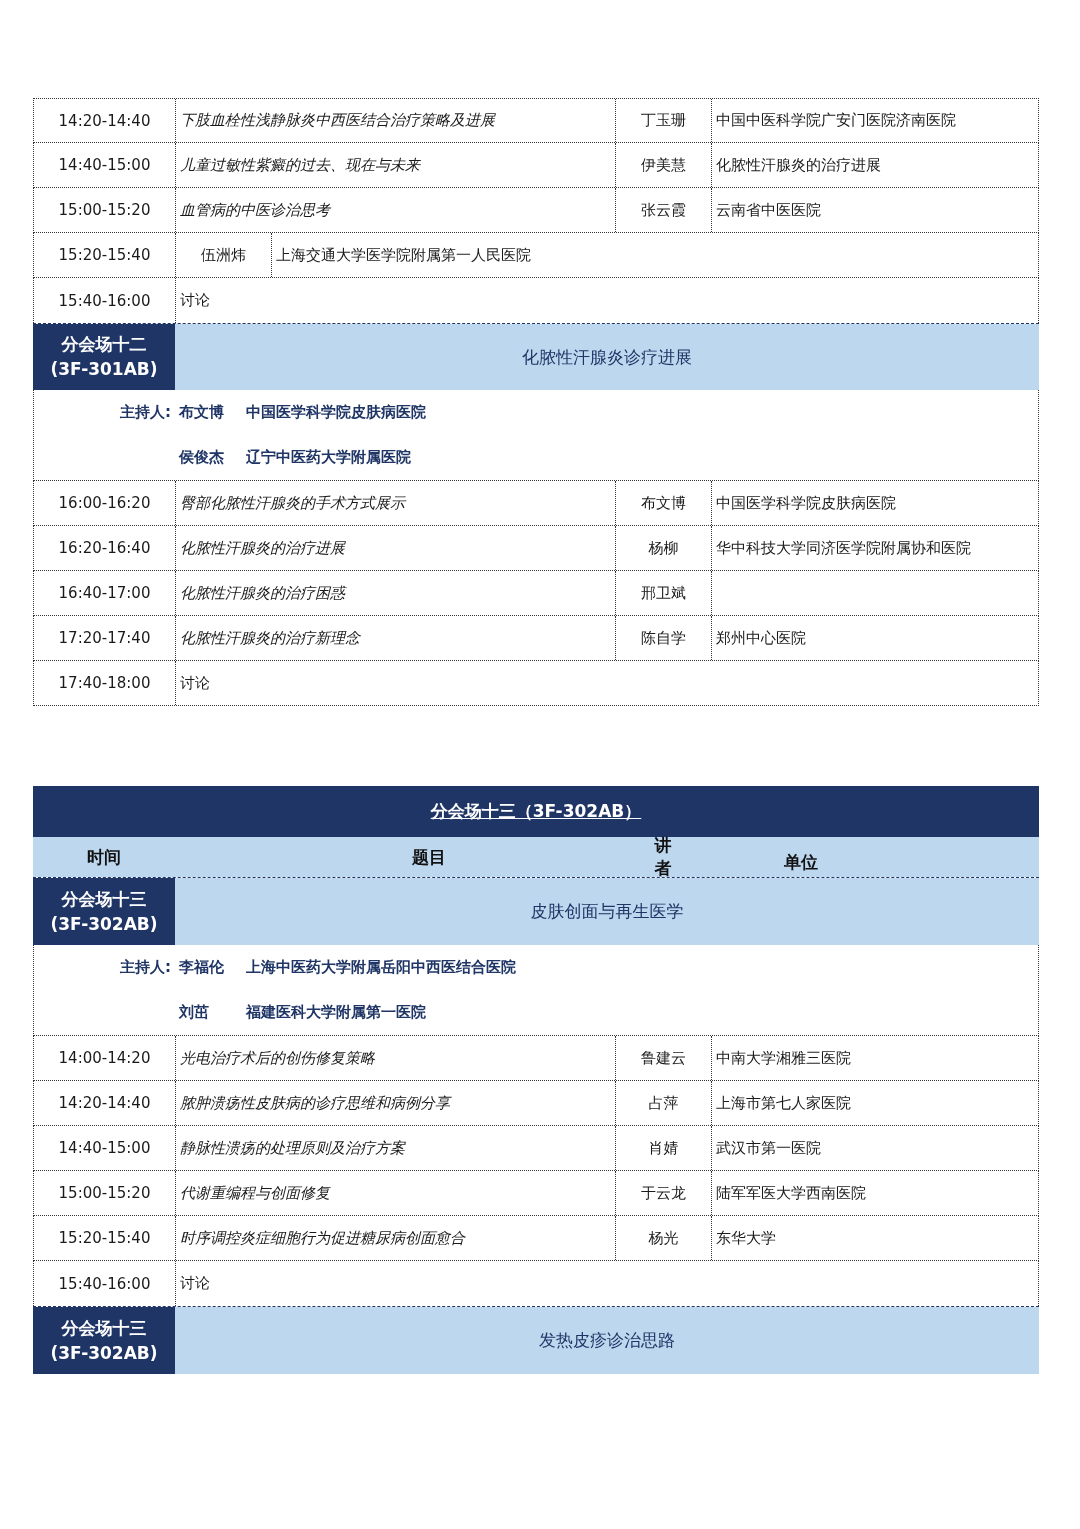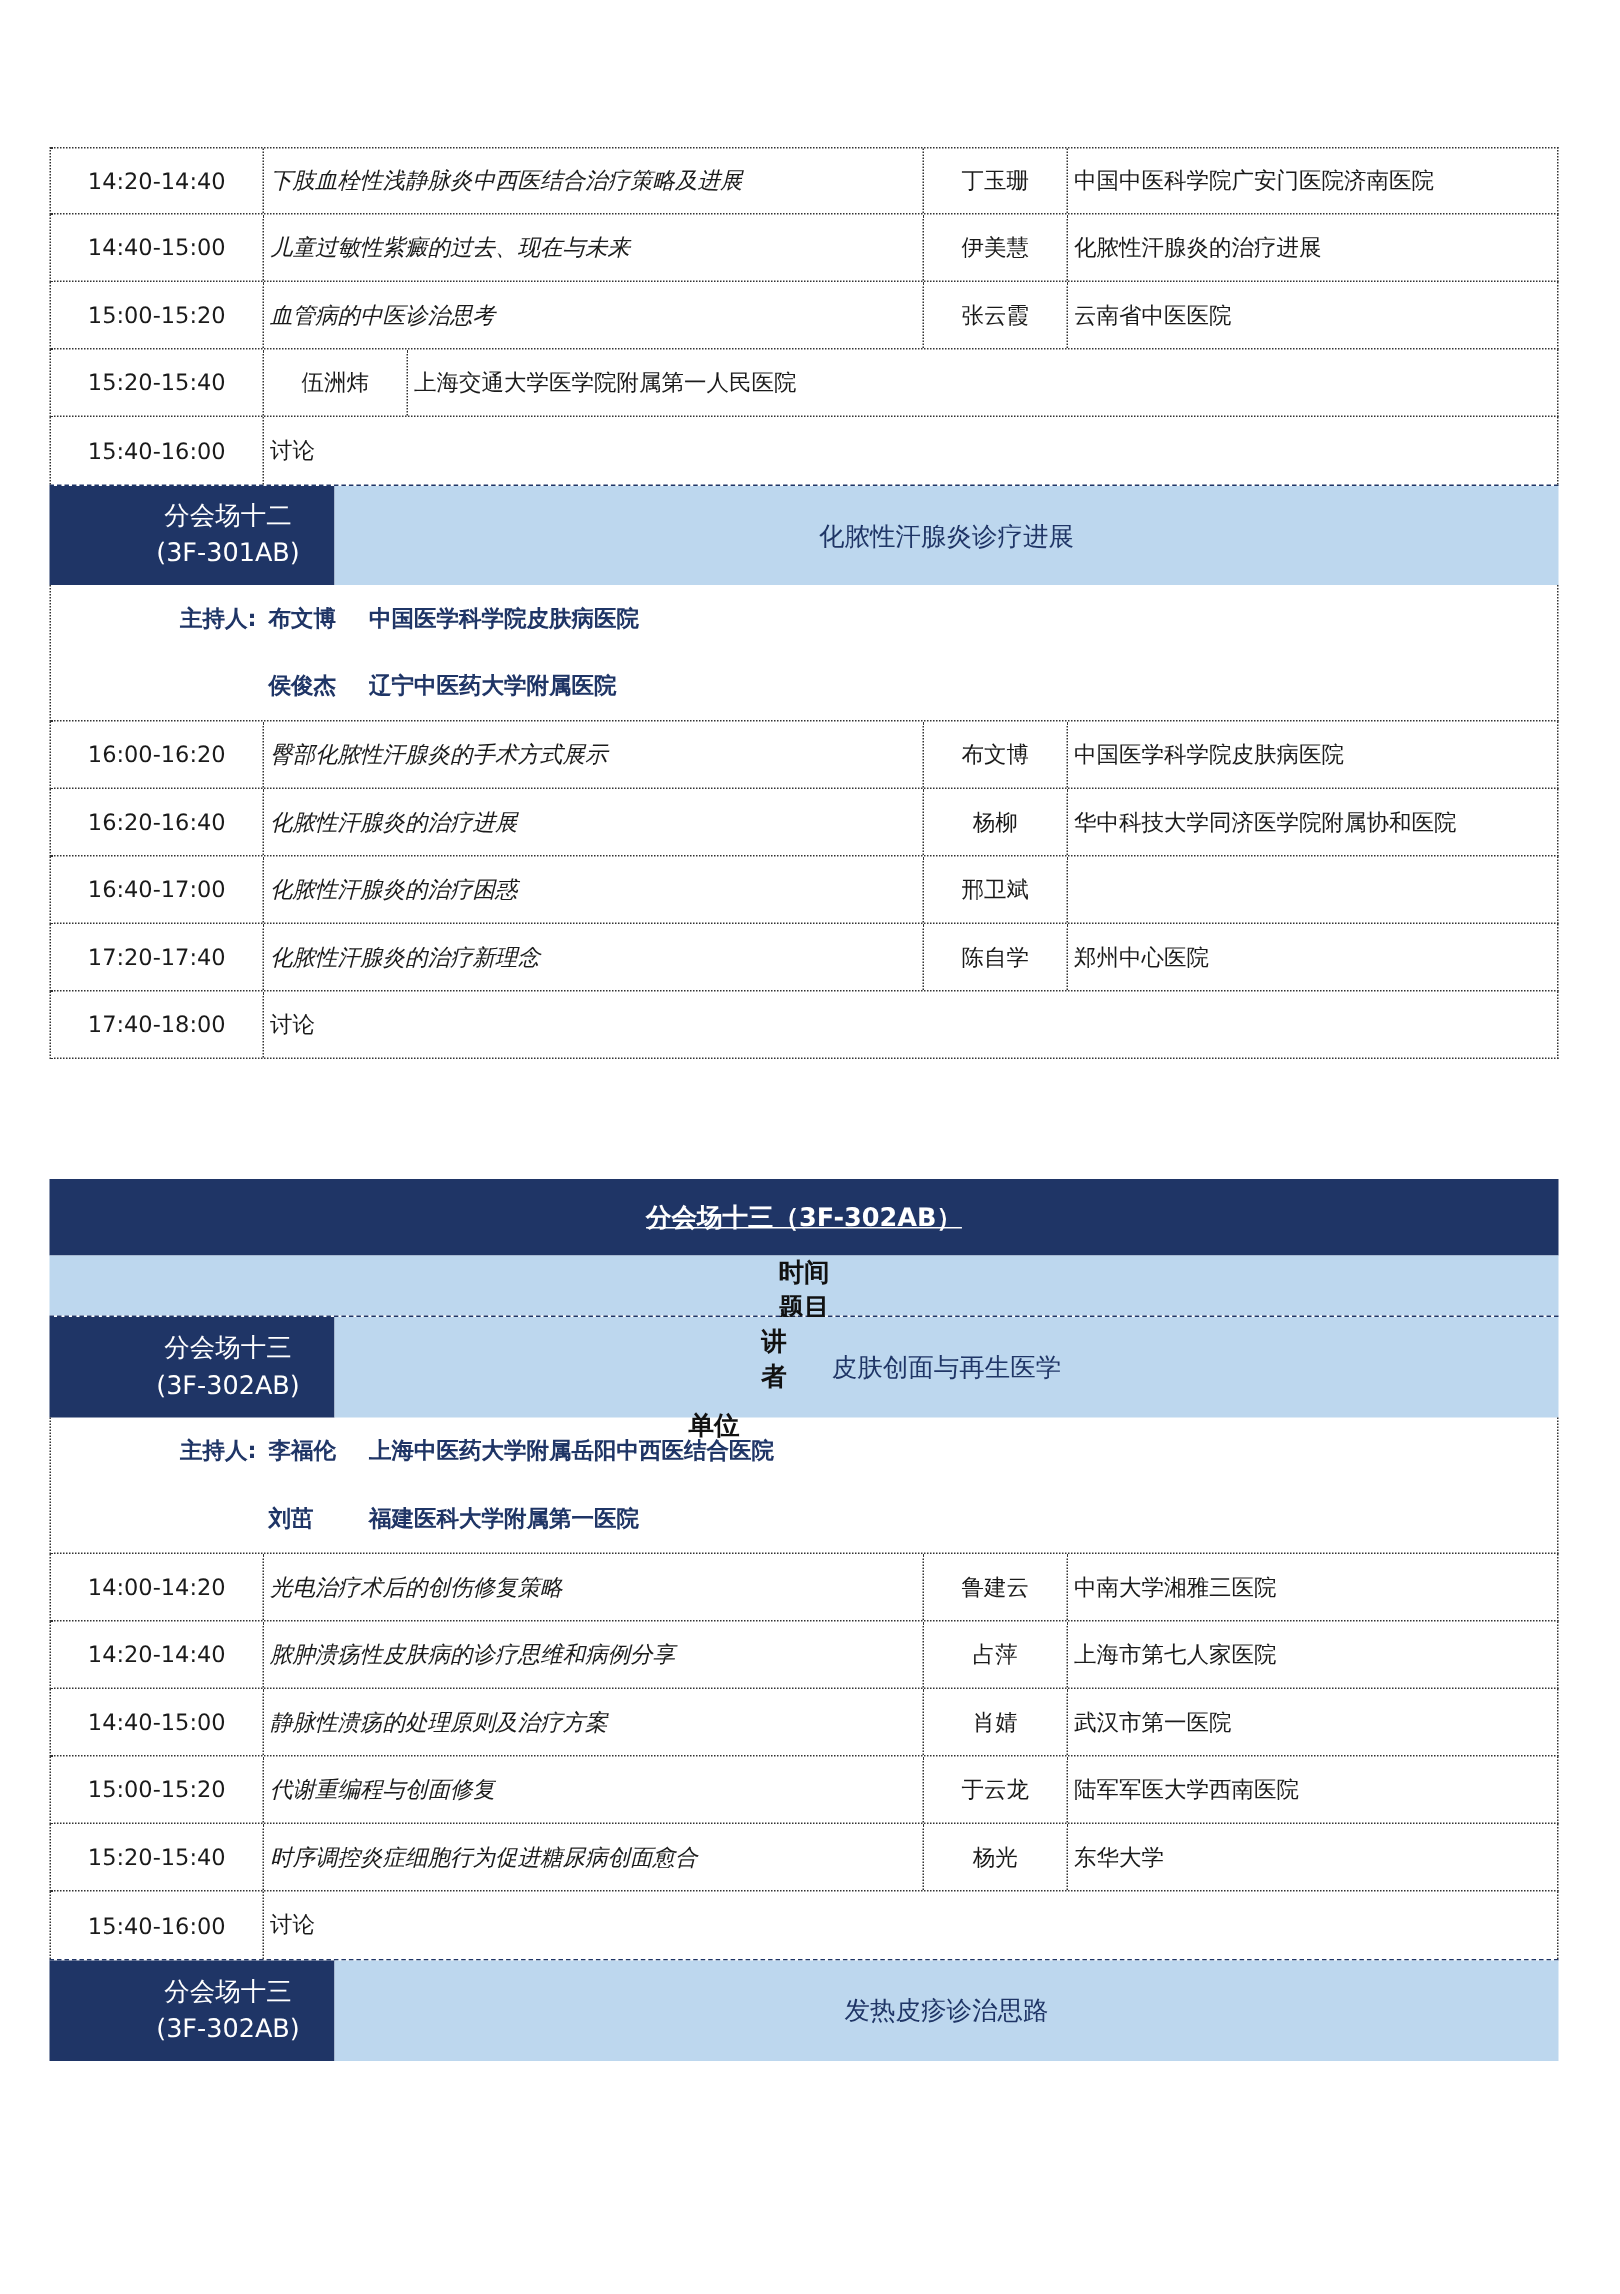--- a/index.html
+++ b/index.html
@@ -9,35 +9,35 @@
   .row { position: relative; display: flex; height: 45px; box-sizing: border-box;
          border-bottom: 1px dotted #333; border-left: 1px dotted #333; border-right: 1px dotted #333; }
   .row.first { border-top: 1px dotted #333; }
   .cell { box-sizing: border-box; display: flex; align-items: center; font-size: 15px; height: 100%; }
   .c-time { width: 142px; justify-content: center; border-right: 1px dotted #333; }
   .c-title { width: 440px; padding-left: 4px; border-right: 1px dotted #333; font-style: italic; }
   .c-speaker { width: 96px; justify-content: center; border-right: 1px dotted #333; }
   .c-inst { flex: 1; padding-left: 4px; }
   .c-wide { flex: 1; padding-left: 4px; }
   .session { display: flex; height: 66px; border-top: 1px dashed #1f3566; }
-  .session .s-label { width: 142px; background: #1f3566; color: #fff; font-weight: normal;
+  .session .s-label { width: 142px; background: #1f3566; color: #fff; font-weight: bold;
          font-size: 17px; line-height: 25px; display: flex; flex-direction: column;
-         align-items: center; justify-content: center; text-align: center; padding-left: 48px; }
+         align-items: center; justify-content: center; text-align: center; }
   .session .s-title { flex: 1; background: #bdd7ee; color: #1f3566; font-weight: normal;
          font-size: 17px; display: flex; align-items: center; justify-content: center; }
   .chairs { height: 91px; border-left: 1px dotted #333; border-right: 1px dotted #333;
          border-bottom: 1px dotted #333; box-sizing: border-box; position: relative; }
   .chair-line { position: absolute; font-size: 15px; font-weight: bold; color: #1f3566; }
   .chair-label { position: absolute; left: 86px; }
   .chair-name { position: absolute; left: 145px; }
   .chair-inst { position: absolute; left: 212px; white-space: nowrap; }
   .banner { height: 51px; background: #1f3566; color: #fff; font-weight: bold; font-size: 17px;
          display: flex; align-items: center; justify-content: center; text-decoration: underline; }
   .colhead { height: 40px; background: #bdd7ee; display: flex; font-weight: bold; font-size: 17px;
-         color: #111; align-items: center; flex-direction: column; }
+         color: #111; align-items: center; }
   .colhead span { display: flex; justify-content: center; }
 </style>
 </head>
 <body>
 
 <div class="tbl" style="top:98px;">
   <div class="row first">
     <div class="cell c-time">14:20-14:40</div>
     <div class="cell c-title">下肢血栓性浅静脉炎中西医结合治疗策略及进展</div>
     <div class="cell c-speaker">丁玉珊</div>

